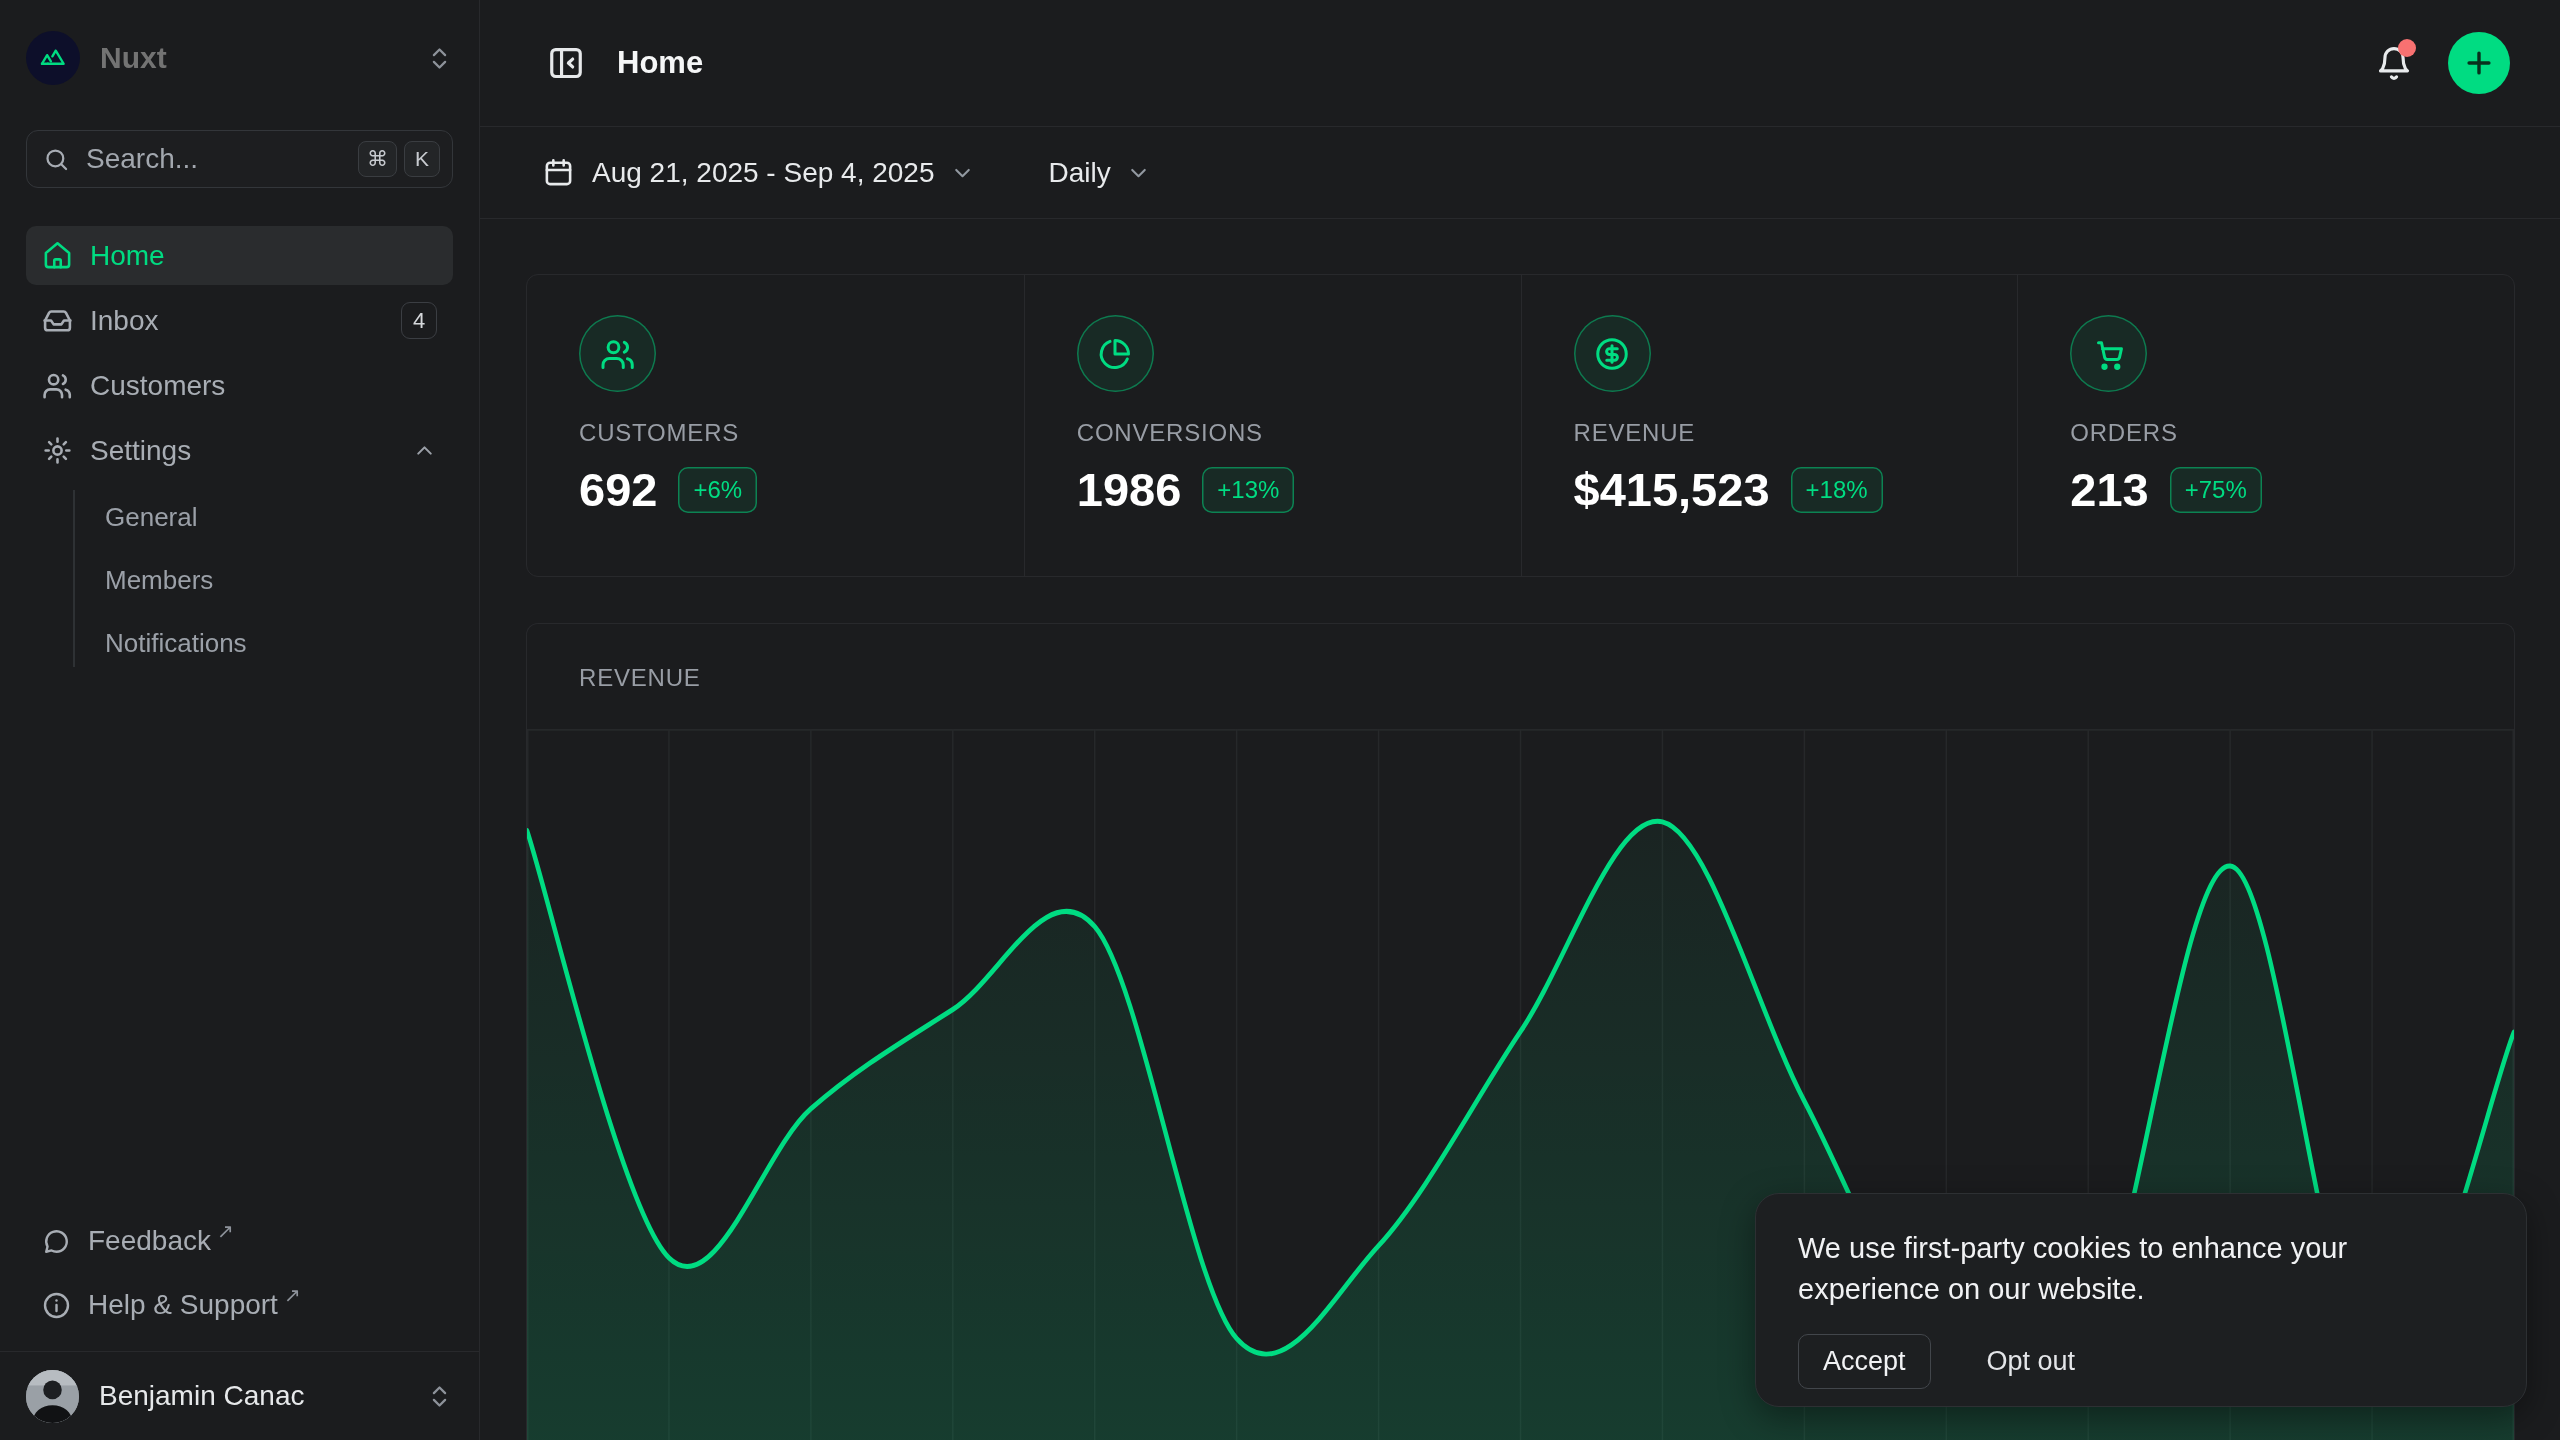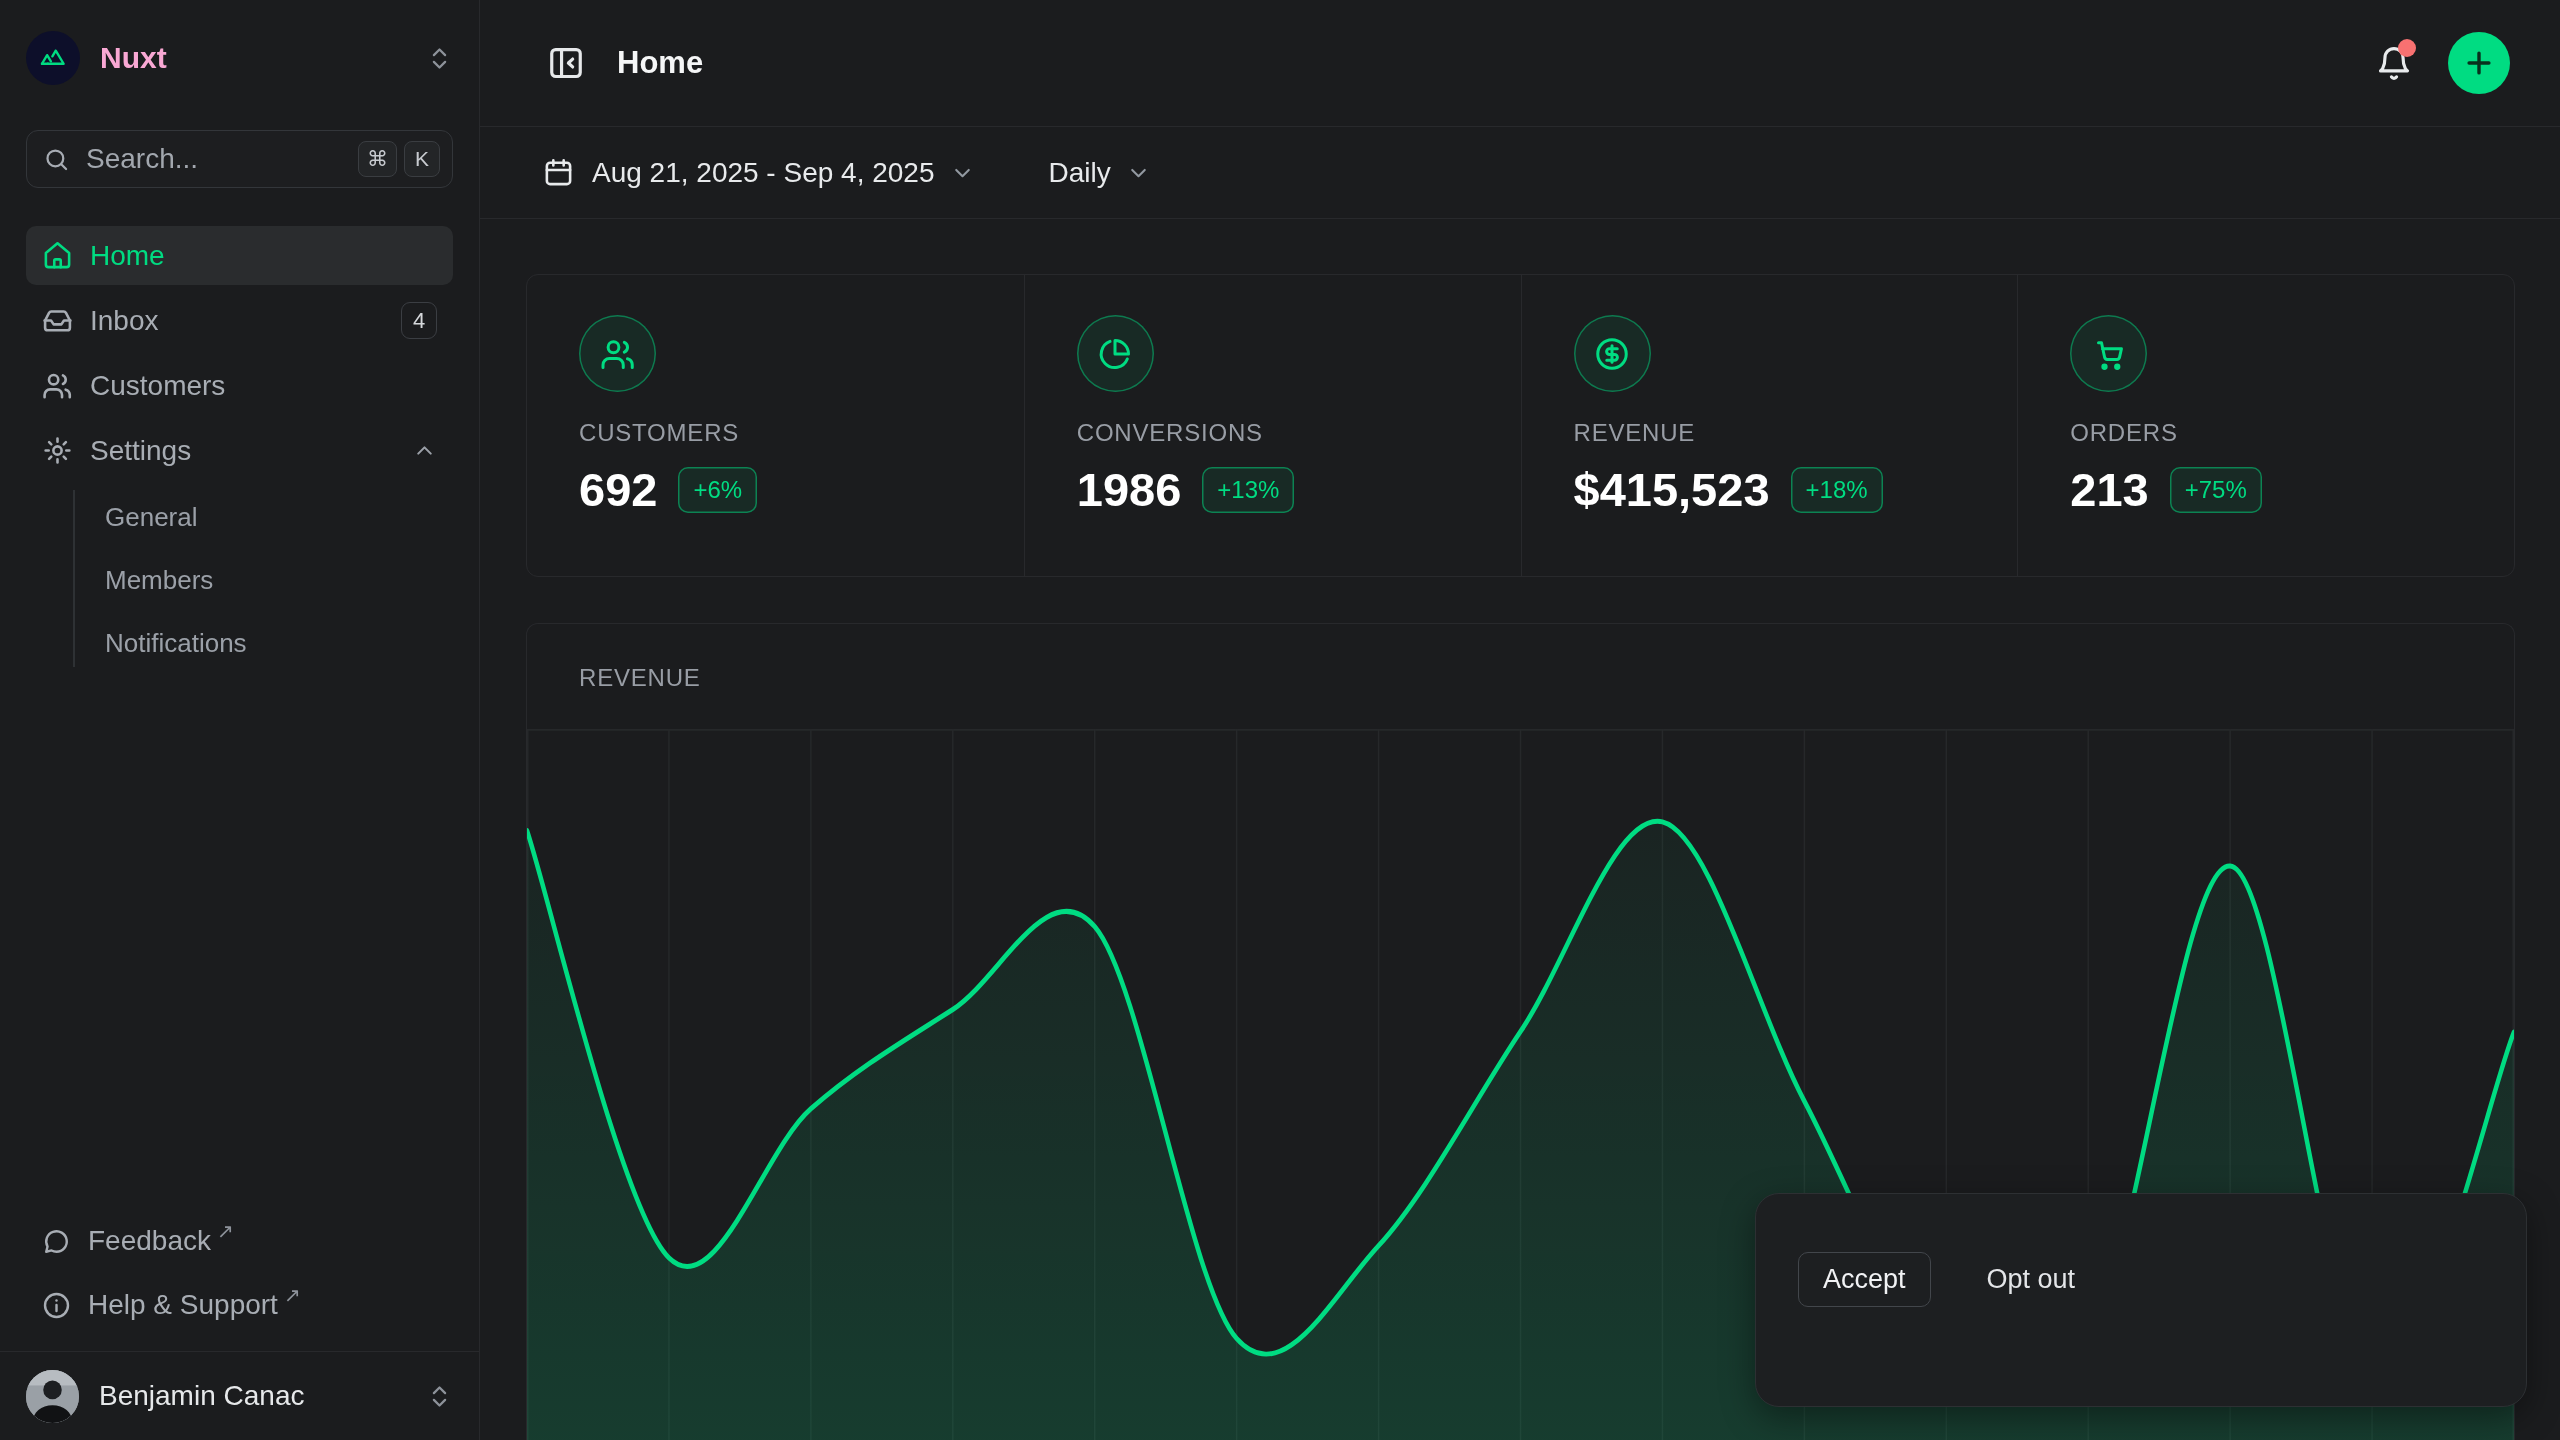--- a/index.html
+++ b/index.html
@@ -29,21 +29,21 @@
   .brand-row {
     height:72px; margin-top:22px;
     display:flex; align-items:center; cursor:pointer;
     border-radius:10px;
   }
   .brand-logo {
     width:54px; height:54px; border-radius:50%;
     background:#0d0f2a; display:flex; align-items:center; justify-content:center;
   }
   .brand-logo svg { width:30px; height:30px; }
-  .brand-name { font-size:30px; font-weight:600; color:#f9a8d4; margin-left:20px; }
+  .brand-name { font-size:30px; font-weight:600; color:#737373; margin-left:20px; }
   .selector-icon { margin-left:auto; color:#8d929a; }
   .selector-icon svg { width:27px; height:27px; }
 
   .search-box {
     margin-top:36px; height:58px; border:1.5px solid #33363a; border-radius:12px;
     display:flex; align-items:center; padding:0 12px 0 16px; cursor:text;
     background:#1d1e20;
   }
   .search-box svg { width:27px; height:27px; color:#a7acb3; flex:0 0 auto; }
   .search-box input {
@@ -464,17 +464,18 @@
             </g>
           <path id="area-path" fill="url(#areaGrad)" d="M 0 90.65087719298246 C 23.6 154.1 94.6 430.2 141.9 471.6 C 189.1 512.9 236.4 375.6 283.7 338.7 C 331.0 301.8 378.3 277.2 425.6 250.1 C 472.9 223.0 520.1 127.3 567.4 176.2 C 614.7 225.1 662.0 496.0 709.3 543.5 C 756.6 590.9 803.9 506.4 851.1 460.8 C 898.4 415.1 945.7 332.8 993.0 269.8 C 1040.3 206.8 1087.6 72.4 1134.9 82.8 C 1182.1 93.1 1229.4 251.4 1276.7 331.8 C 1324.0 412.2 1371.3 527.9 1418.6 565.1 C 1465.9 602.3 1513.1 629.1 1560.4 555.3 C 1607.7 481.4 1655.0 118.8 1702.3 122.1 C 1749.6 125.4 1796.9 550.2 1844.1 574.9 C 1891.4 599.6 1962.4 321.1 1986.0 270.3 L 1986 634 L 0 634 Z"></path>
           <path id="line-path" fill="none" stroke-width="4.5" stroke-linecap="round" stroke-linejoin="round" d="M 0 90.65087719298246 C 23.6 154.1 94.6 430.2 141.9 471.6 C 189.1 512.9 236.4 375.6 283.7 338.7 C 331.0 301.8 378.3 277.2 425.6 250.1 C 472.9 223.0 520.1 127.3 567.4 176.2 C 614.7 225.1 662.0 496.0 709.3 543.5 C 756.6 590.9 803.9 506.4 851.1 460.8 C 898.4 415.1 945.7 332.8 993.0 269.8 C 1040.3 206.8 1087.6 72.4 1134.9 82.8 C 1182.1 93.1 1229.4 251.4 1276.7 331.8 C 1324.0 412.2 1371.3 527.9 1418.6 565.1 C 1465.9 602.3 1513.1 629.1 1560.4 555.3 C 1607.7 481.4 1655.0 118.8 1702.3 122.1 C 1749.6 125.4 1796.9 550.2 1844.1 574.9 C 1891.4 599.6 1962.4 321.1 1986.0 270.3" stroke="#00dc82"></path>
         </svg>
       </div>
     </section>
   </div>
 </div>
 
 <div class="cookie-banner">
+  <p class="cookie-text">We use first-party cookies to enhance your experience on our website.</p>
   <div class="cookie-actions">
     <button class="accept-btn">Accept</button>
     <button class="optout-btn">Opt out</button>
   </div>
 </div>
 
 </body></html>

